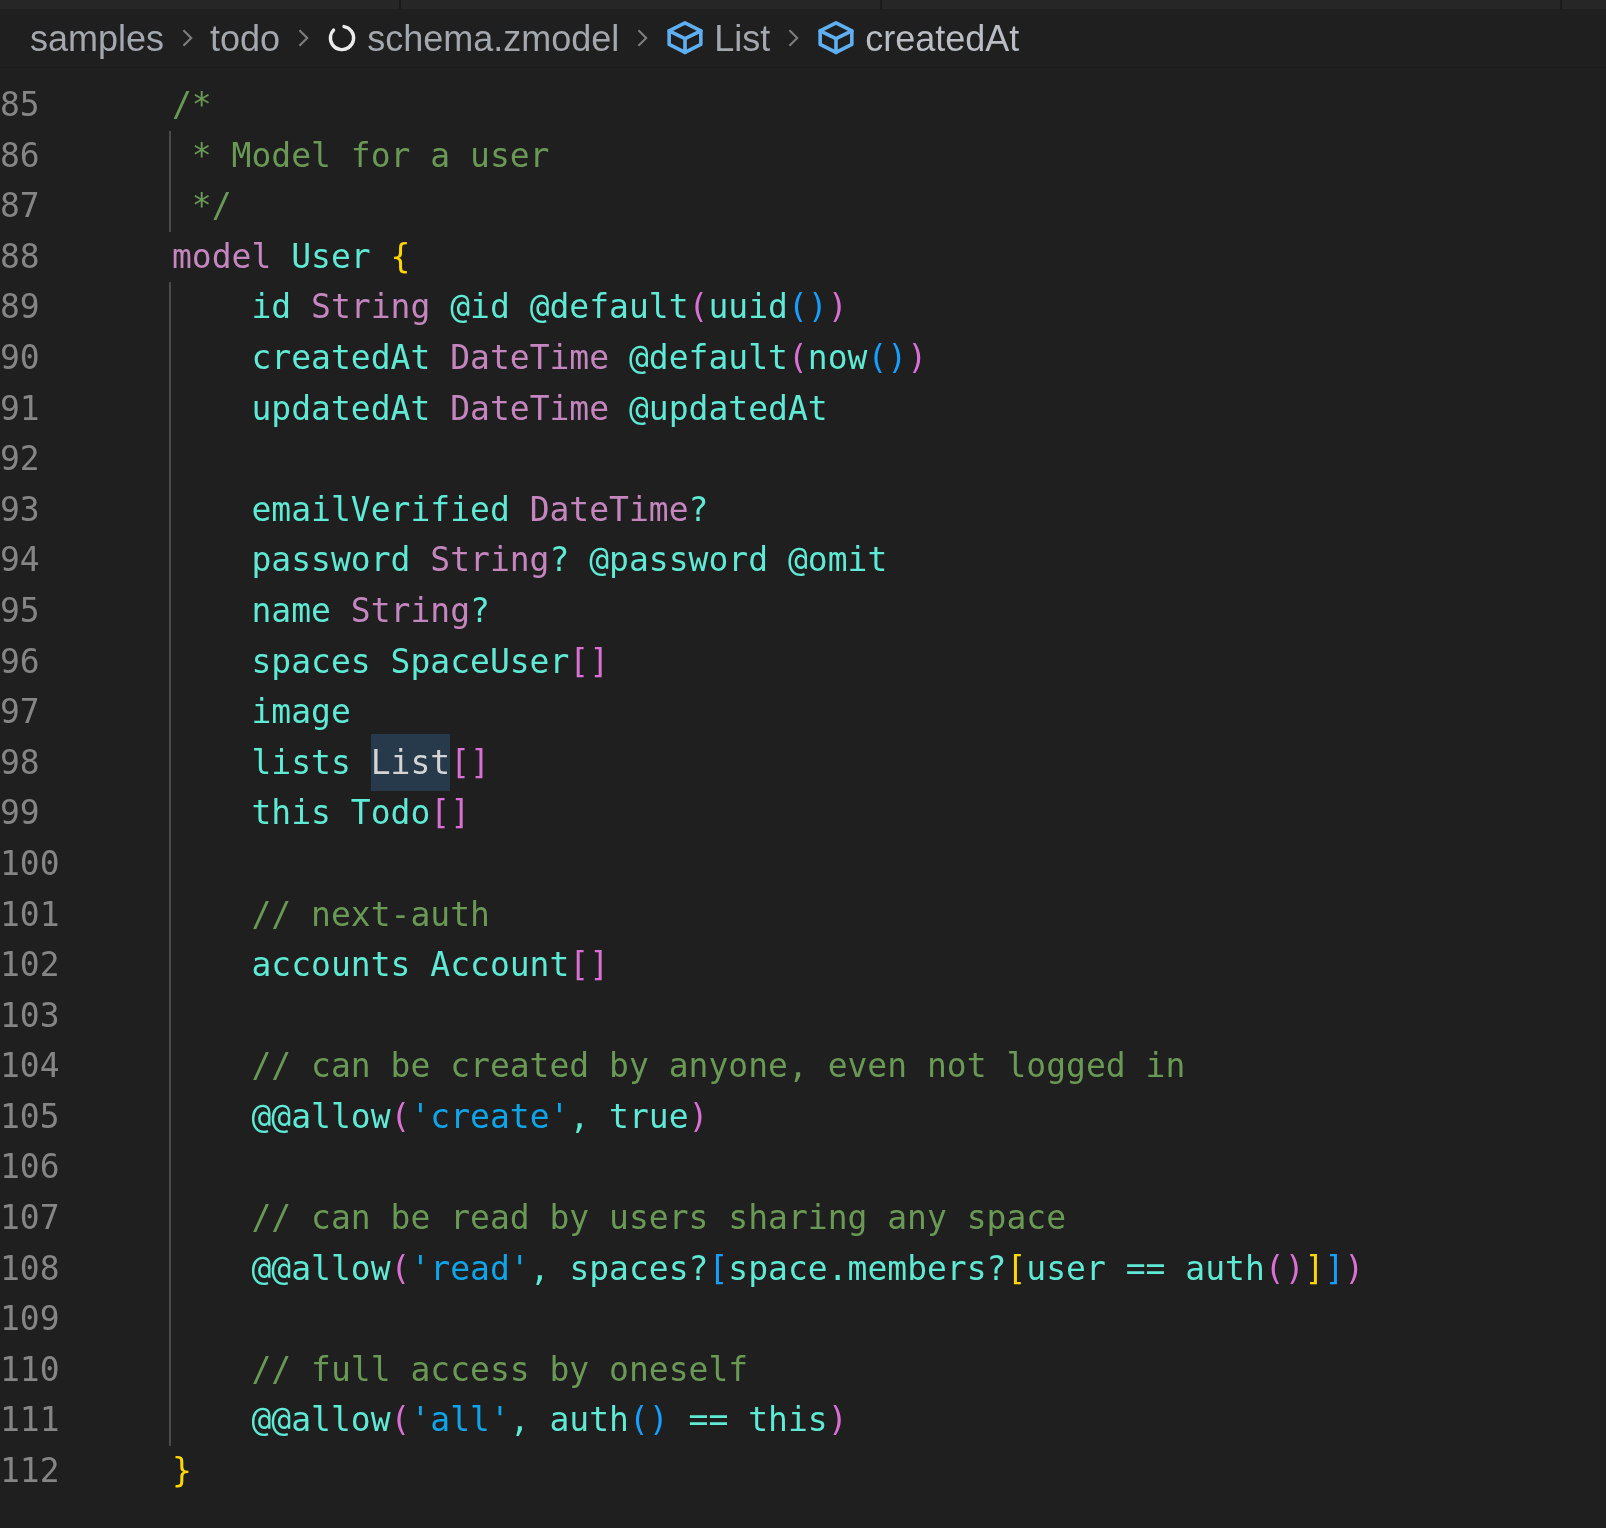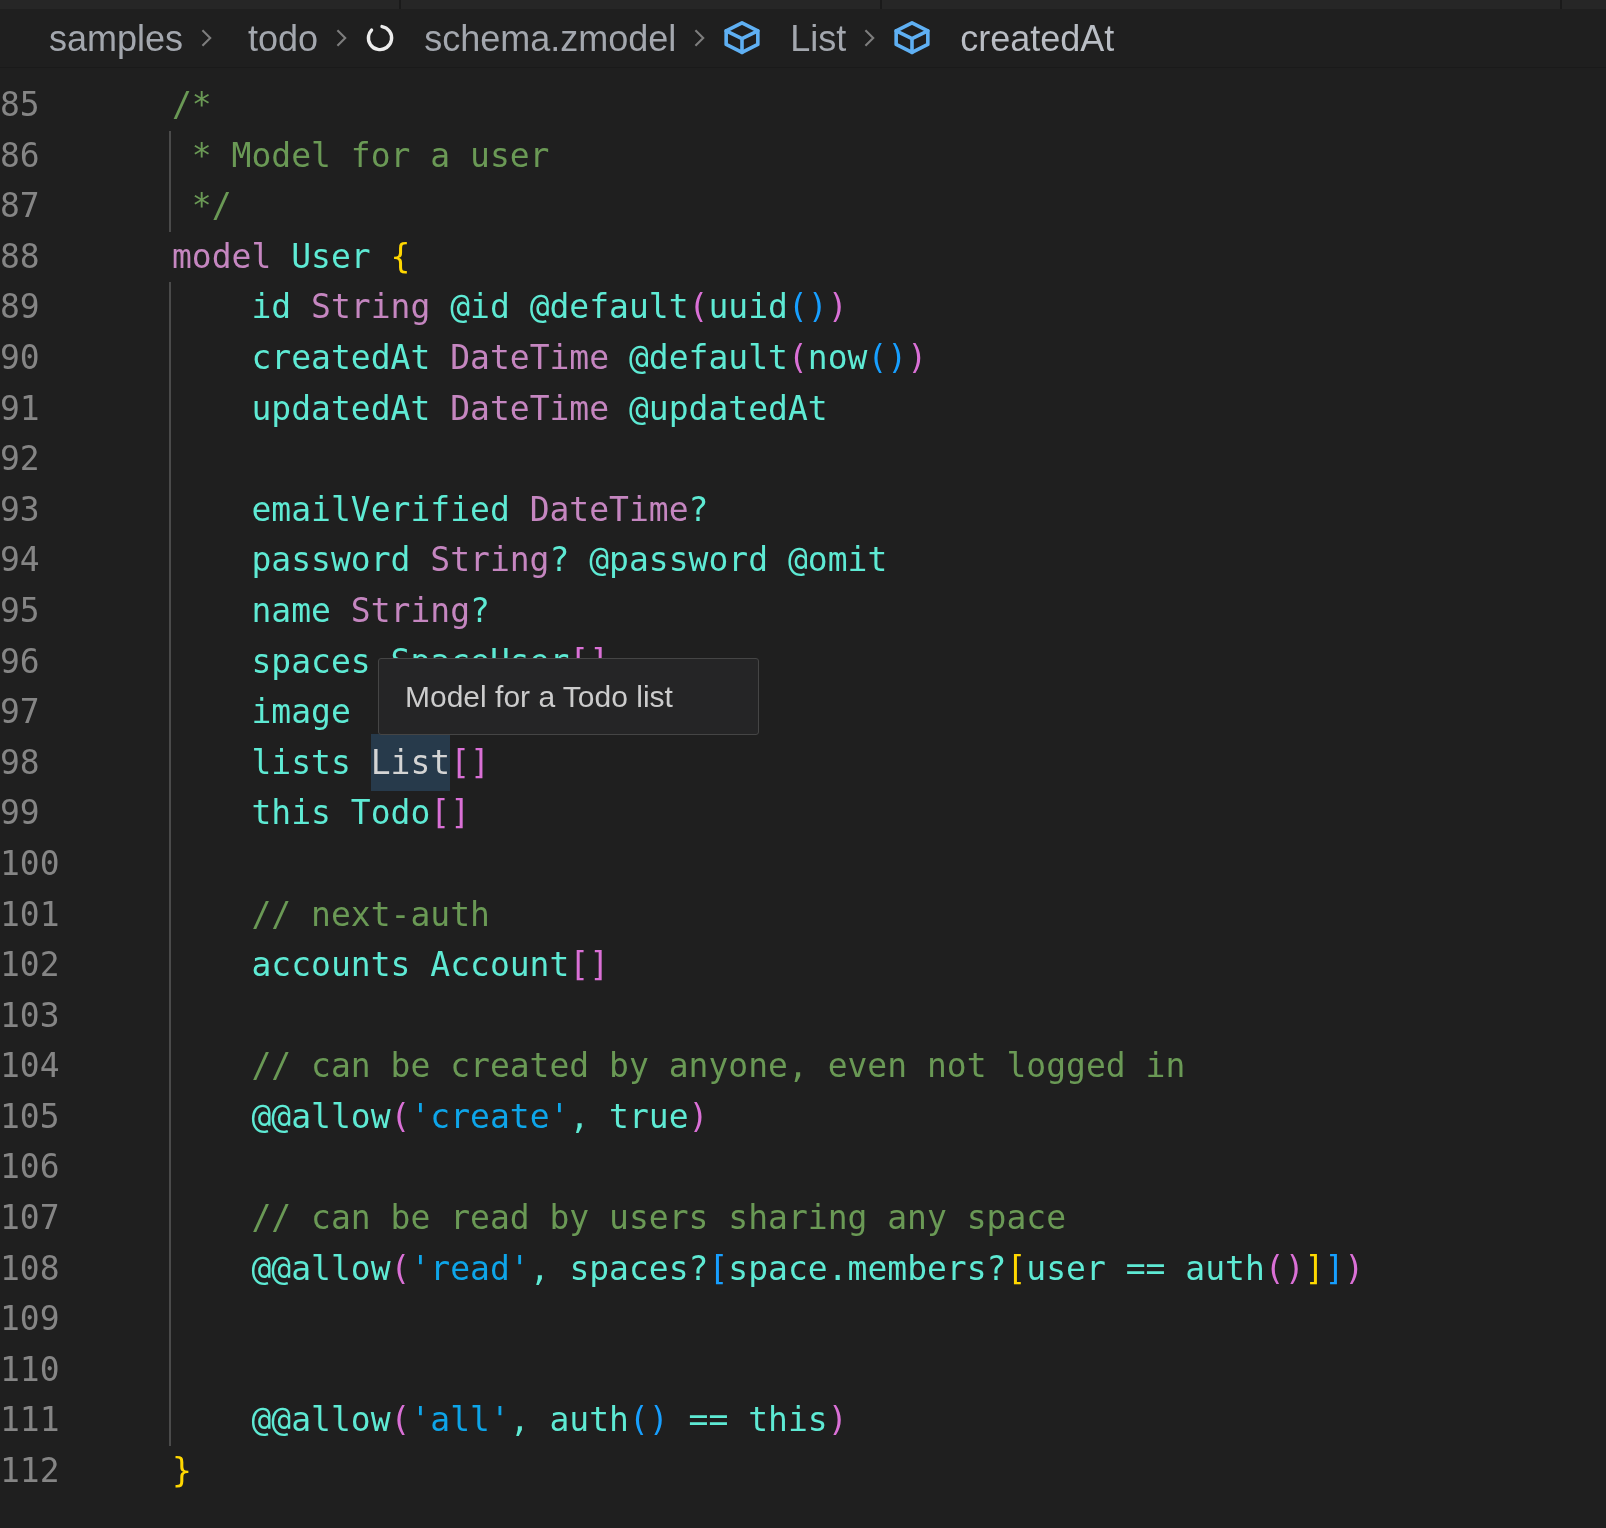--- a/index.html
+++ b/index.html
@@ -11,21 +11,21 @@
   .tab-sep { position:absolute; top:0; width:2px; height:9px; background:#1a1a1a; }
 
   
   .breadcrumbs { position:absolute; left:0; top:9px; width:1606px; height:59px;
                  background:#1f1f1f; border-bottom:1px solid #1a1a1a;
                  display:flex; align-items:center; padding-left:30px;
                  font-size:36px; color:#a3a7ae; }
   .bc-item { display:flex; align-items:center; cursor:pointer; white-space:nowrap; }
   .bc-item .bc-ico { display:flex; align-items:center; margin-right:9px; }
   .bc-sep { display:flex; align-items:center; margin:0 10px; }
-  .bc-label { line-height:1; padding-top:2px;margin-left:19px; }
+  .bc-label { line-height:1; padding-top:2px; }
   .bc-item:last-child .bc-label { color:#b9bdc4; }
 
   
   .editor { position:absolute; left:0; top:68px; width:1606px; height:1460px;
             background:#1f1f1f; padding-top:12px; }
   .line { display:flex; height:50.6px; flex-shrink:0; }
   .ln, .code { font-family:"DejaVu Sans Mono", monospace; font-size:33px; line-height:50.6px; }
   .ln   { width:88px; color:#858585; flex:none; }
   .code { margin-left:84px; white-space:pre; color:#d4d4d4; }
 
@@ -213,26 +213,24 @@
       <div class="line">
         <div class="ln">108</div>
         <div class="code"><span class="tk-tx">    @@allow</span><span class="tk-b2">(</span><span class="tk-st">'read'</span><span class="tk-tx">, spaces?</span><span class="tk-b3">[</span><span class="tk-tx">space.members?</span><span class="tk-b1">[</span><span class="tk-tx">user == auth</span><span class="tk-b2">()</span><span class="tk-b1">]</span><span class="tk-b3">]</span><span class="tk-b2">)</span></div>
       </div>
       <div class="line">
         <div class="ln">109</div>
         <div class="code"></div>
       </div>
       <div class="line">
         <div class="ln">110</div>
+        <div class="code"><span class="tk-cm">    // full access by oneself</span></div>
       </div>
       <div class="line">
         <div class="ln">111</div>
         <div class="code"><span class="tk-tx">    @@allow</span><span class="tk-b2">(</span><span class="tk-st">'all'</span><span class="tk-tx">, auth</span><span class="tk-b3">()</span><span class="tk-tx"> == this</span><span class="tk-b2">)</span></div>
       </div>
       <div class="line">
         <div class="ln">112</div>
         <div class="code"><span class="tk-b1">}</span></div>
       </div>
     </div>
-  <div class="hover-tooltip">
-    <span>Model for a Todo list</span>
-  </div>
 </div>
 
 </body></html>

